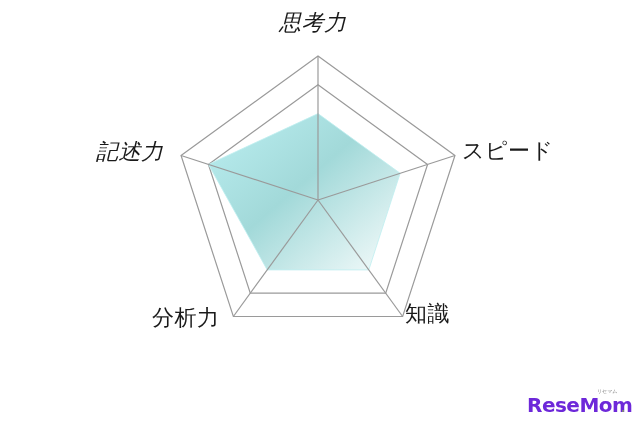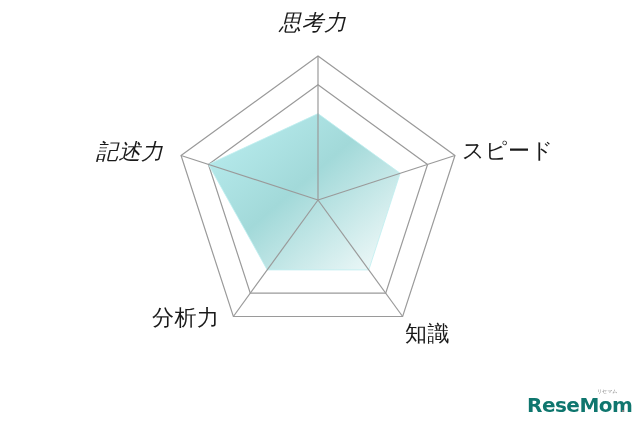--- a/index.html
+++ b/index.html
@@ -3,21 +3,21 @@
   <meta charset="utf-8">
   <style>
     html, body { margin: 0; padding: 0; background: #ffffff; }
     body { width: 640px; height: 427px; position: relative; overflow: hidden;
            font-family: "DejaVu Sans", "Liberation Sans", sans-serif; }
     #chart { position: absolute; left: 0; top: 0; width: 640px; height: 427px; }
     .axis-label { position: absolute; font-size: 22px; font-weight: 500; color: #1a1a1a;
                   white-space: nowrap; line-height: 1; letter-spacing: 0.5px; }
     #logo { position: absolute; left: 527px; top: 393px; width: 100px; height: 26px; }
     .logo-text { position: absolute; left: 0; top: 2px; font-family: "DejaVu Sans", sans-serif;
-                 font-weight: bold; font-size: 20px; color: #0f766e; letter-spacing: -0.5px; line-height: 1; }
+                 font-weight: bold; font-size: 20px; color: #6d28d9; letter-spacing: -0.5px; line-height: 1; }
     .logo-ruby { position: absolute; left: 70px; top: -4px; font-size: 5px; color: #808080; line-height: 1; }
     .logo-dot { position: absolute; left: 95px; top: 17px; width: 2px; height: 2px; background: #808080; }
   </style>
 </head>
 <body>
 
 <svg id="chart" viewBox="0 0 640 427" xmlns="http://www.w3.org/2000/svg">
   <defs>
     <linearGradient id="fillGrad" x1="0.05" y1="0.1" x2="0.95" y2="0.95">
       <stop offset="0" stop-color="#b8ecee"></stop>
@@ -34,21 +34,21 @@
       <line x1="318" y1="200" x2="318" y2="56" stroke="#9a9a9a" stroke-width="1.2"></line>
       <line x1="318" y1="200" x2="454.9521383465021" y2="155.50155281000758" stroke="#9a9a9a" stroke-width="1.2"></line>
       <line x1="318" y1="200" x2="402.6410763301161" y2="316.4984471899924" stroke="#9a9a9a" stroke-width="1.2"></line>
       <line x1="318" y1="200" x2="233.3589236698839" y2="316.4984471899924" stroke="#9a9a9a" stroke-width="1.2"></line>
       <line x1="318" y1="200" x2="181.0478616534979" y2="155.50155281000752" stroke="#9a9a9a" stroke-width="1.2"></line>
     </g>
 </svg>
 
 <div class="axis-label" style="left:279px; top:12px;font-style:italic;">思考力</div>
 <div class="axis-label" style="left:462px; top:140px;">スピード</div>
-<div class="axis-label" style="left:405px; top:323px;">知識</div>
+<div class="axis-label" style="left:405px; top:303px;">知識</div>
 <div class="axis-label" style="left:152px; top:309px;font-family:Liberation Mono, monospace;">分析力</div>
 <div class="axis-label" style="left:96px; top:141px;font-style:italic;">記述力</div>
 
 <div id="logo">
   <span class="logo-text">ReseMom</span>
   <span class="logo-ruby">リセマム</span>
   <span class="logo-dot"></span>
 </div>
 
 </body></html>

